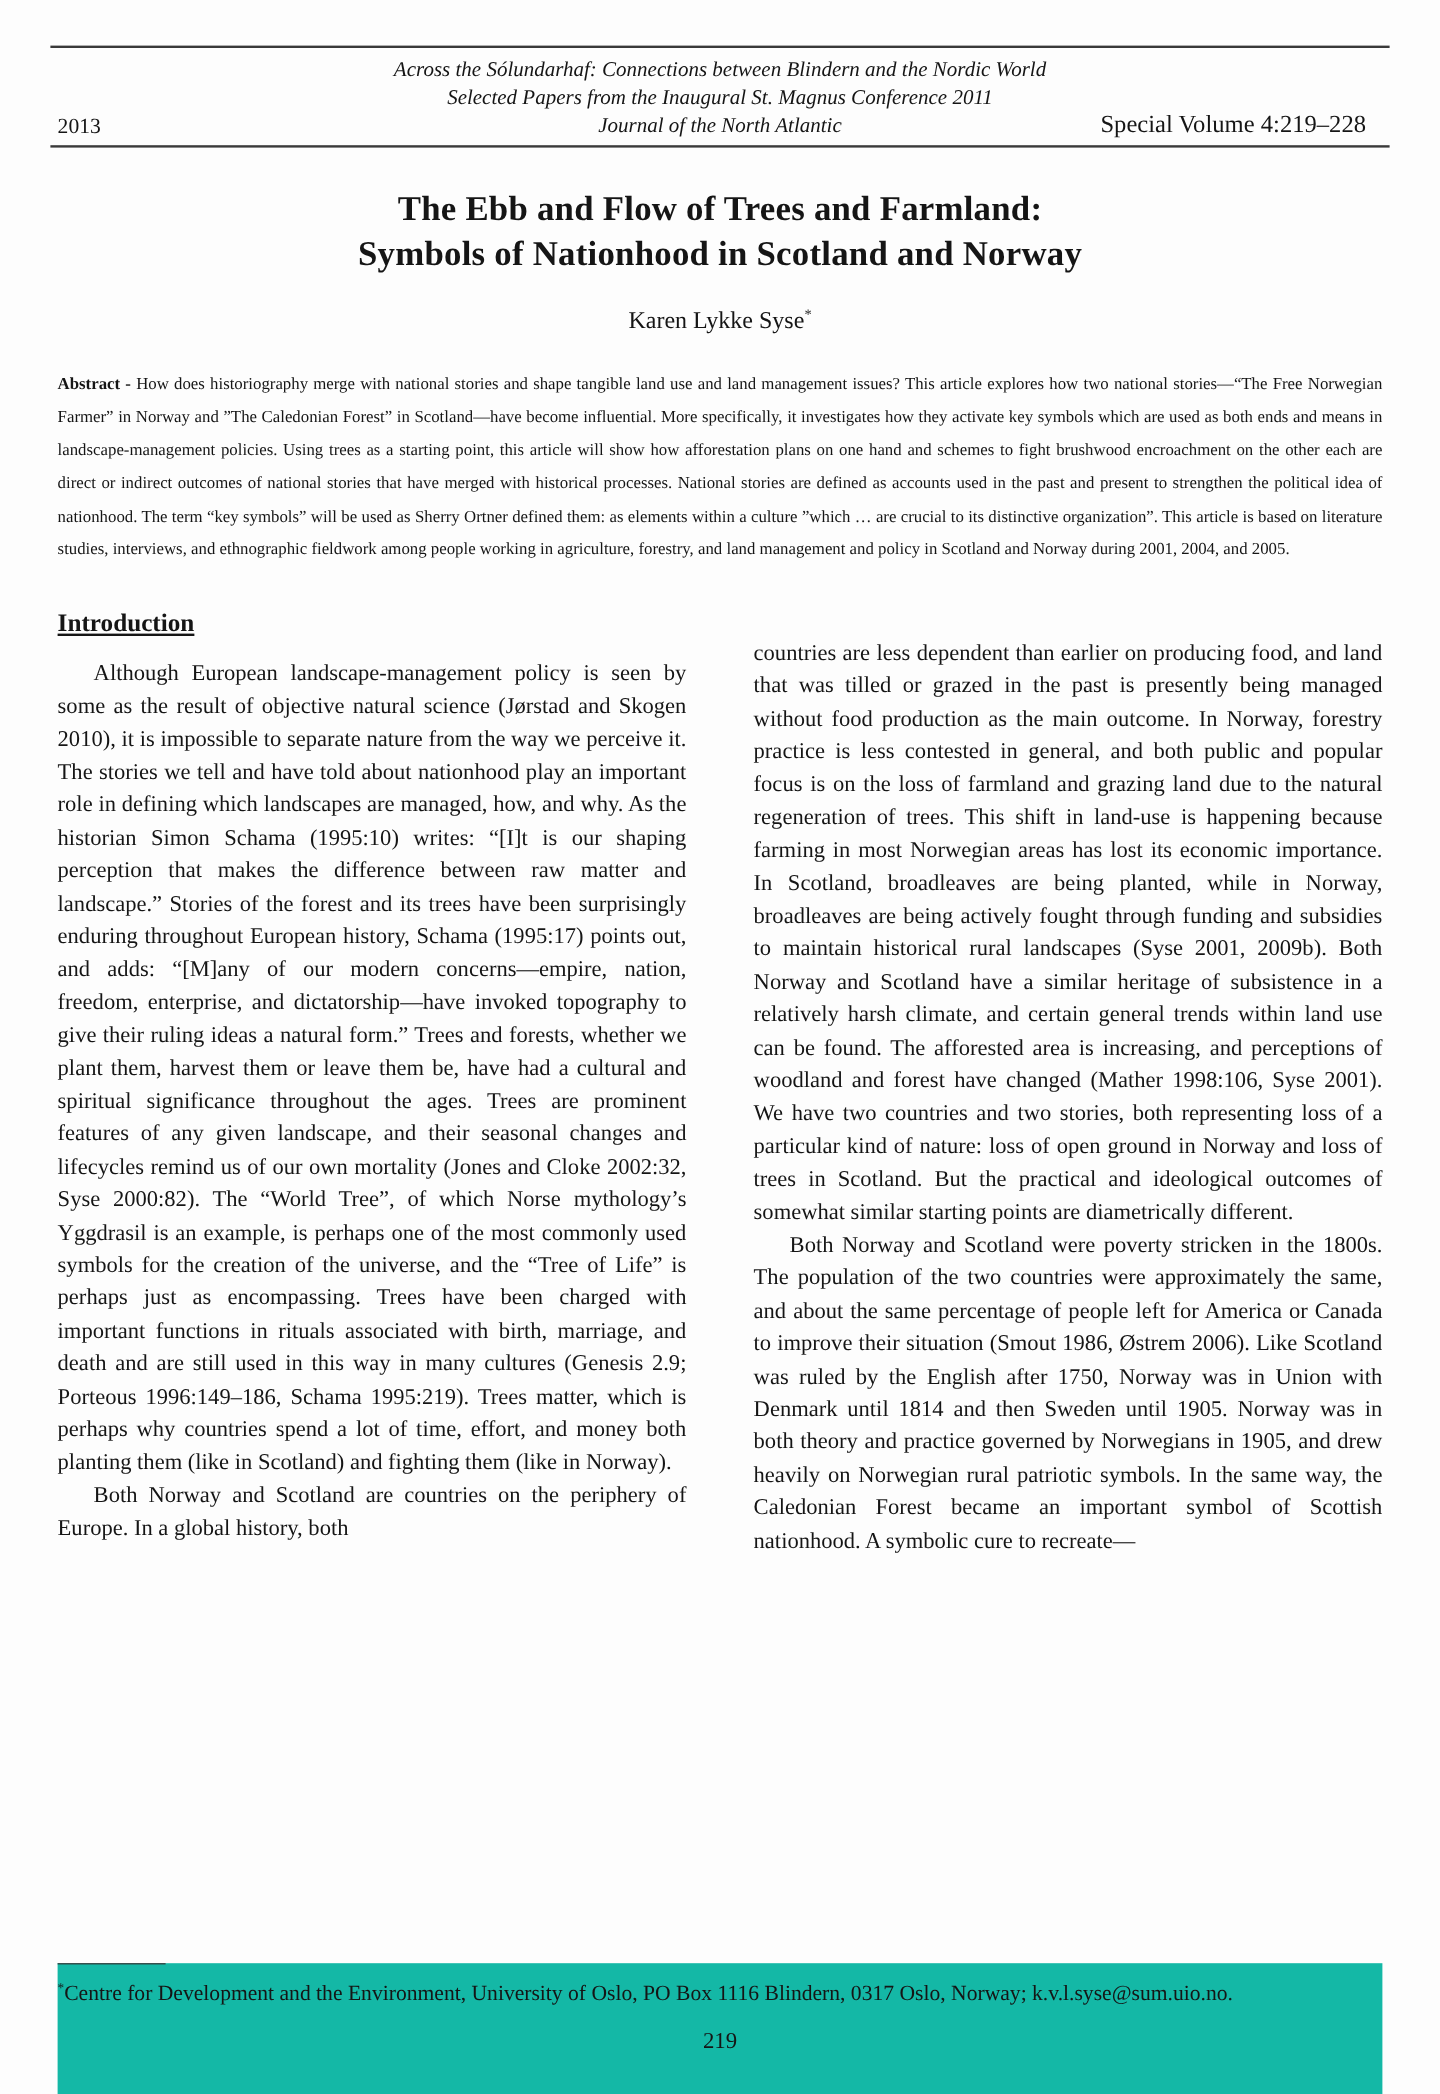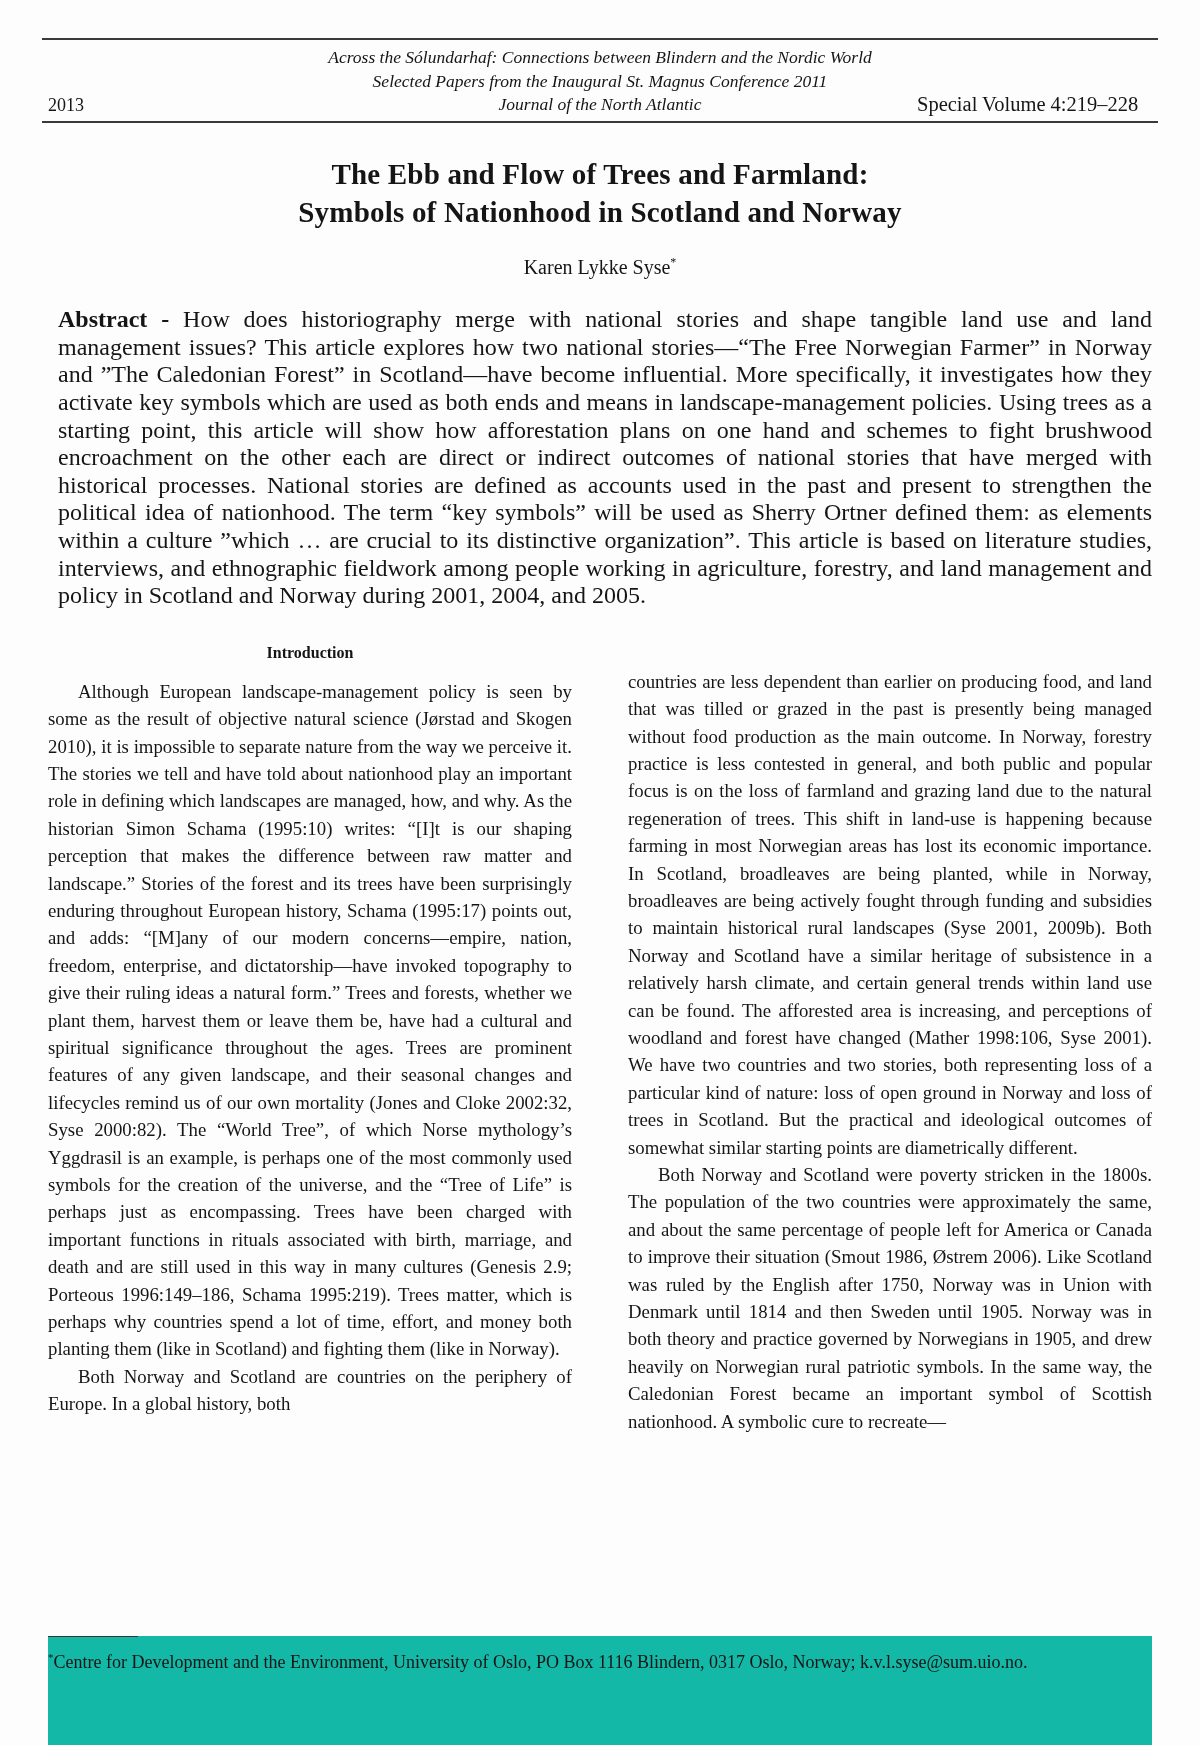--- a/index.html
+++ b/index.html
@@ -55,38 +55,39 @@
     letter-spacing: 0.2px;
   }
   .author {
     margin-top: 24px;
     text-align: center;
     font-size: 20px;
   }
   .author sup { font-size: 12px; }
 
   .abstract {
-    margin: 28px 0 0 10px;
-    font-size: 24px;
+    margin: 28px 0 0 0;
+    font-size: 14px;
     line-height: 27.6px;
     text-align: justify;
   }
   .abstract b { font-weight: bold; }
 
   .columns {
     display: flex;
     gap: 56px;
     margin-top: 26px;
   }
   .col { flex: 0 0 524px; width: 524px; }
   .section-heading {
     margin: 8px 0 16px 0;
-    text-align: center;
-    font-size: 16px;
+    text-align: left;
+    font-size: 21px;
     font-weight: bold;
+    text-decoration: underline;
   }
   .par {
     margin: 0;
     font-size: 18.8px;
     line-height: 27.4px;
     text-align: justify;
     hyphens: auto;
     -webkit-hyphens: auto;
   }
   .indent { text-indent: 30px; }
@@ -159,15 +160,16 @@
       <p class="par">countries are less dependent than earlier on producing food, and land that was tilled or grazed in the past is presently being managed without food production as the main outcome. In Norway, forestry practice is less contested in general, and both public and popular focus is on the loss of farmland and grazing land due to the natural regeneration of trees. This shift in land-use is happening because farming in most Norwegian areas has lost its economic importance. In Scotland, broadleaves are being planted, while in Norway, broadleaves are being actively fought through funding and subsidies to maintain historical rural landscapes (Syse 2001, 2009b). Both Norway and Scotland have a similar heritage of subsistence in a relatively harsh climate, and certain general trends within land use can be found. The afforested area is increasing, and perceptions of woodland and forest have changed (Mather 1998:106, Syse 2001). We have two countries and two stories, both representing loss of a particular kind of nature: loss of open ground in Norway and loss of trees in Scotland. But the practical and ideological outcomes of somewhat similar starting points are diametrically different.</p>
       <p class="par indent">Both Norway and Scotland were poverty stricken in the 1800s. The population of the two countries were approximately the same, and about the same percentage of people left for America or Canada to improve their situation (Smout 1986, Østrem 2006). Like Scotland was ruled by the English after 1750, Norway was in Union with Denmark until 1814 and then Sweden until 1905. Norway was in both theory and practice governed by Norwegians in 1905, and drew heavily on Norwegian rural patriotic symbols. In the same way, the Caledonian Forest became an important symbol of Scottish nationhood. A symbolic cure to recreate—</p>
     </div>
   </div>
 
   <div class="footnote-area">
     <hr class="fn-rule">
     <p class="footnote">
       <sup>*</sup><span>Centre for Development and the Environment, University of Oslo, PO Box 1116 Blindern, 0317 Oslo, Norway; k.v.l.syse@sum.uio.no.</span>
     </p>
+    <div class="page-number">219</div>
   </div>
 
 </div>
 
 </body></html>

